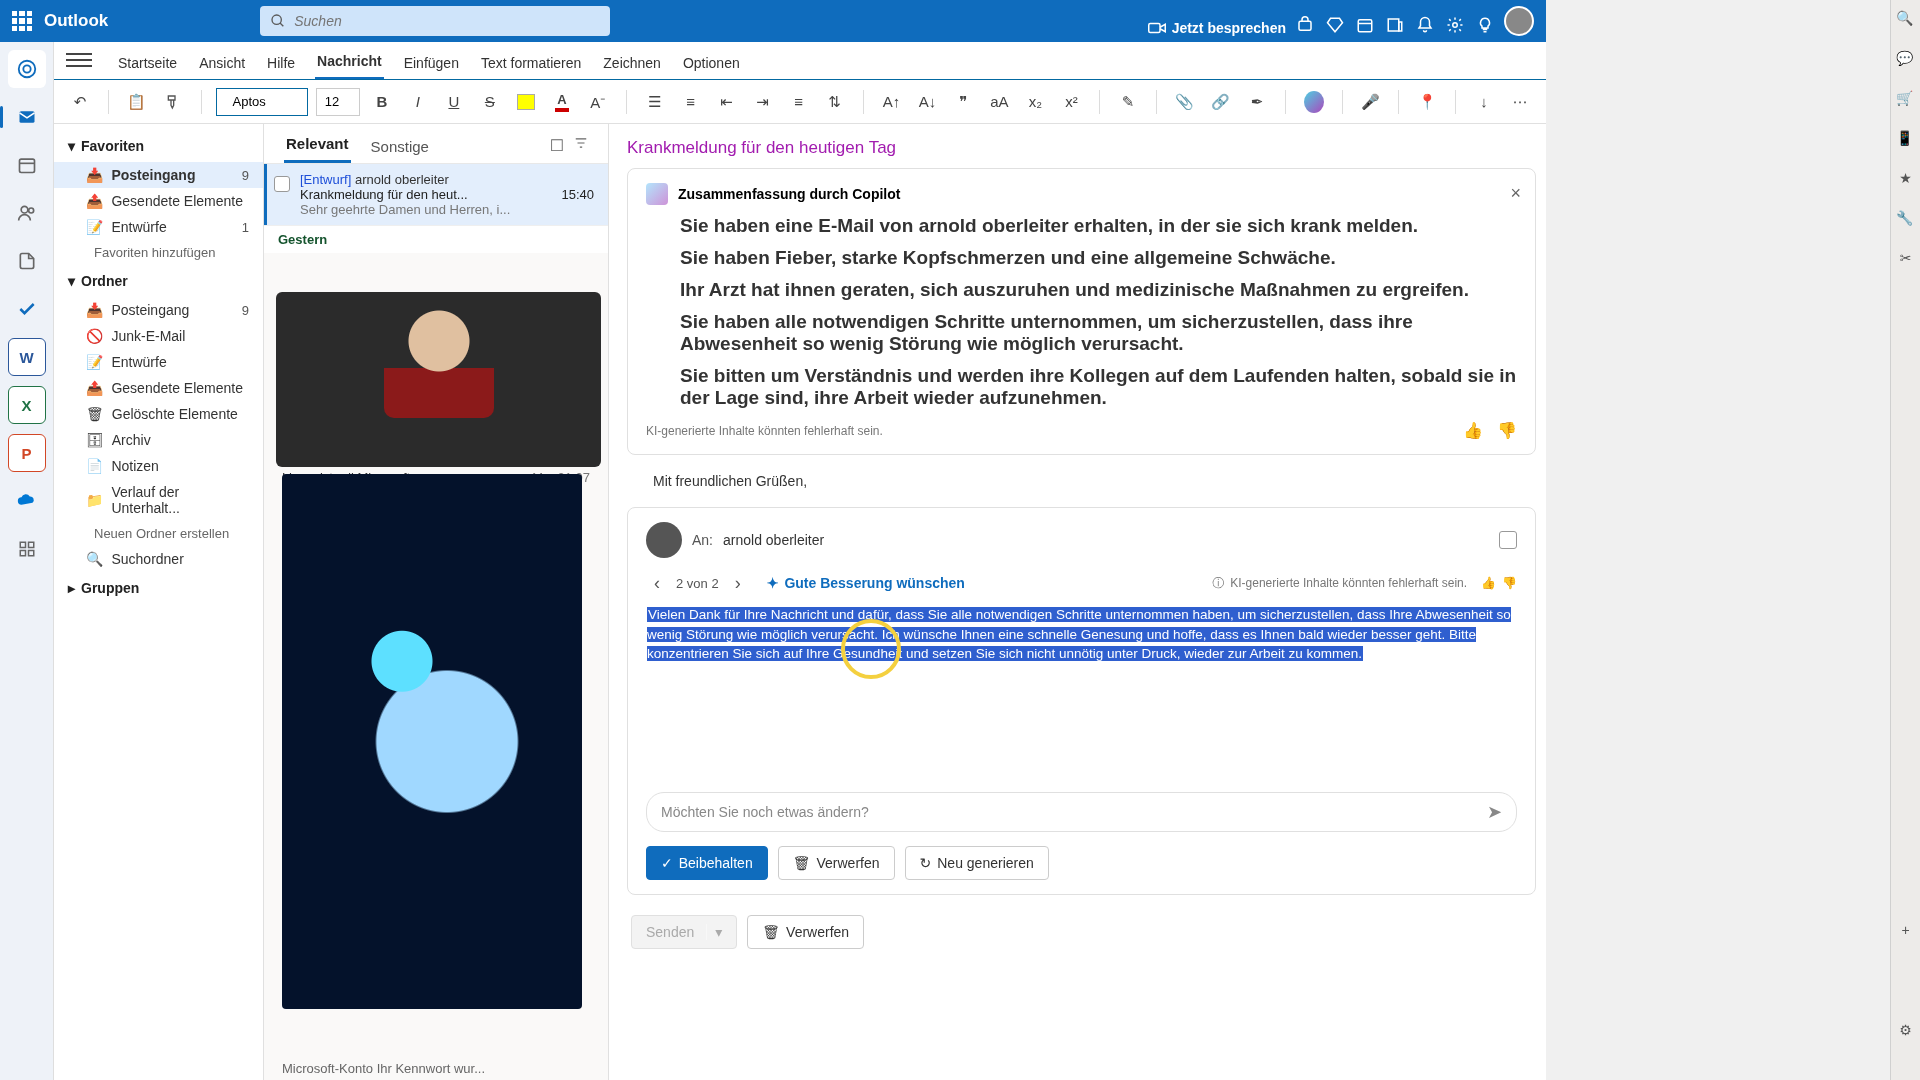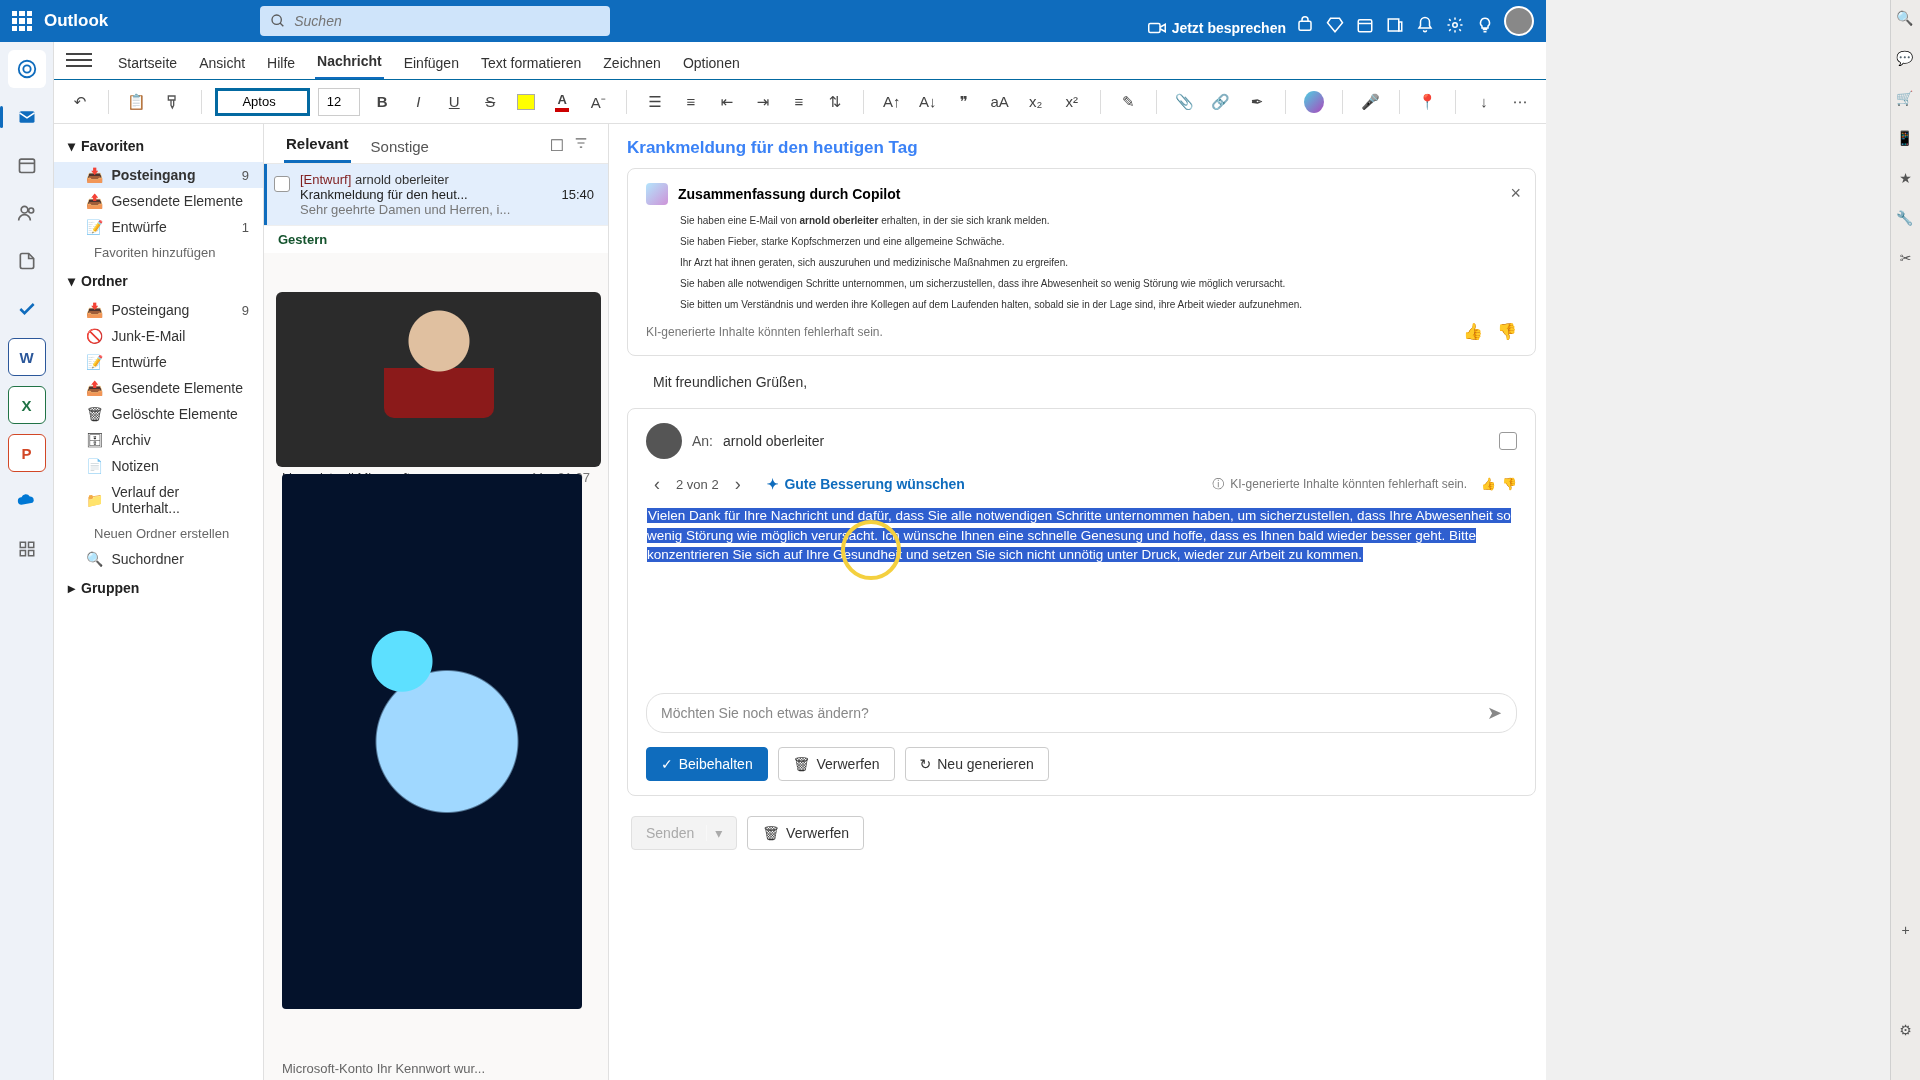--- a/index.html
+++ b/index.html
@@ -23,21 +23,21 @@
 .rail-item.active::before { content: ""; position: absolute; left: -8px; top: 8px; bottom: 8px; width: 3px; background: #0f6cbd; border-radius: 2px; }
 .content-col { flex: 1; display: flex; flex-direction: column; background: #fff; min-width: 0; }
 .tabs-row { height: 38px; display: flex; align-items: end; padding: 0 12px; gap: 18px; border-bottom: 1px solid #0369a1; }
 .hamburger { width: 26px; height: 26px; display: flex; flex-direction: column; justify-content: center; gap: 4px; margin-right: 6px; margin-bottom: 6px; }
 .hamburger span { height: 2px; background: #444; }
 .tab { padding: 8px 2px; font-size: 14px; color: #333; cursor: pointer; }
 .tab.active { font-weight: 600; border-bottom: 2px solid #0f6cbd; }
 .ribbon { height: 44px; display: flex; align-items: center; padding: 0 12px; gap: 8px; border-bottom: 1px solid #e0e0e0; }
 .rib-btn { min-width: 28px; height: 28px; padding: 0 4px; display: flex; align-items: center; justify-content: center; font-size: 15px; color: #444; border-radius: 4px; cursor: pointer; }
 .rib-sep { width: 1px; height: 24px; background: #dcdcdc; margin: 0 6px; }
-.font-name { width: 110px; height: 28px; border: 3px solid #0369a1; display: flex; align-items: center; padding: 0 24px; font-size: 13px; }
+.font-name { width: 110px; height: 28px; border: 1px solid #0369a1; display: flex; align-items: center; padding: 0 16px; font-size: 13px; }
 .font-size { width: 52px; height: 28px; border: 1px solid #ccc; display: flex; align-items: center; padding: 0 8px; font-size: 13px; }
 .color-chip { width: 14px; height: 4px; display: block; }
 .highlight-chip { width: 18px; height: 16px; background: #ffff00; border: 1px solid #aaa; }
 .copilot-chip { width: 22px; height: 22px; border-radius: 50%; background: linear-gradient(135deg,#4dd0e1,#ab47bc); }
 .three-pane { flex: 1; display: flex; min-height: 0; }
 .nav-pane { width: 210px; border-right: 1px solid #e0e0e0; overflow-y: auto; padding: 6px 0; font-size: 14px; }
 .nav-section { padding: 8px 14px; font-weight: 600; color: #222; display: flex; align-items: center; gap: 6px; }
 .nav-item { padding: 5px 14px 5px 32px; display: flex; align-items: center; gap: 8px; color: #333; cursor: pointer; position: relative; }
 .nav-item .count { margin-left: auto; color: #555; font-size: 13px; }
 .nav-item.selected { background: #e3eefc; border-radius: 0; }
@@ -46,35 +46,35 @@
 .list-pane { width: 345px; border-right: 1px solid #e0e0e0; display: flex; flex-direction: column; position: relative; background: #faf9f8; }
 .list-tabs { height: 40px; display: flex; align-items: end; padding: 0 20px; gap: 18px; border-bottom: 1px solid #e8e8e8; background: #fff; }
 .list-tab { padding: 8px 2px; font-size: 15px; color: #555; cursor: pointer; }
 .list-tab.active { font-weight: 600; border-bottom: 3px solid #0f6cbd; color: #222; }
 .list-tools { margin-left: auto; display: flex; gap: 10px; color: #666; padding-bottom: 8px; }
 .msg-item { padding: 8px 14px 8px 36px; border-bottom: 1px solid #efefef; position: relative; background: #fff; cursor: pointer; }
 .msg-item.selected { background: #e3eefc; }
 .msg-item.selected::before { content: ""; position: absolute; left: 0; top: 0; bottom: 0; width: 3px; background: #0f6cbd; }
 .msg-chk { position: absolute; left: 10px; top: 12px; width: 16px; height: 16px; border: 1px solid #999; border-radius: 3px; background: #fff; }
 .msg-from { font-size: 13px; color: #333; }
-.draft-tag { color: #7f1d1d; }
+.draft-tag { color: #1d4ed8; }
 .msg-sub-row { display: flex; justify-content: space-between; font-size: 13px; color: #222; }
 .msg-preview { font-size: 13px; color: #777; white-space: nowrap; overflow: hidden; text-overflow: ellipsis; }
 .date-header { padding: 6px 14px; font-size: 13px; font-weight: 600; color: #14532d; background: #fff; }
 .overlay-video { position: absolute; top: 168px; left: 12px; width: 325px; height: 175px; background: #2b2b2b; border-radius: 6px; overflow: hidden; }
 .ov-person { position: absolute; left: 50%; top: 16px; transform: translateX(-50%); width: 110px; height: 110px; border-radius: 55px 55px 10px 10px; background: radial-gradient(circle at 50% 30%, #e0c0a0 0 30px, transparent 31px), linear-gradient(#8b1a1a,#8b1a1a); background-size: 100% 100%, 140px 80px; background-position: center top, center 60px; background-repeat: no-repeat; }
 .overlay-img2 { position: absolute; top: 350px; left: 18px; width: 300px; height: 535px; background: radial-gradient(circle at 40% 35%, #5de0ff 0 30px, transparent 31px), radial-gradient(circle at 55% 50%, #a0d8ff 0 70px, transparent 72px), #04122b; border-radius: 4px; }
 .overlay-bottomtext { position: absolute; bottom: 0; left: 0; right: 0; padding: 4px 18px; font-size: 13px; color: #666; background: #faf9f8; white-space: nowrap; overflow: hidden; text-overflow: ellipsis; }
 .read-pane { flex: 1; display: flex; flex-direction: column; padding: 8px 10px 8px 18px; overflow-y: auto; background: #fff; min-width: 0; }
-.subject { font-size: 17px; font-weight: 700; padding: 6px 0 10px 0; color: #3b82f6; }
+.subject { font-size: 17px; font-weight: 400; padding: 6px 0 10px 0; color: #a21caf; }
 .copilot-panel { border: 1px solid #e0e0e0; border-radius: 8px; padding: 14px 18px; position: relative; }
 .cp-head { display: flex; align-items: center; gap: 10px; font-weight: 600; font-size: 14px; margin-bottom: 10px; }
 .cp-icon { width: 22px; height: 22px; border-radius: 4px; background: linear-gradient(135deg,#b3e5fc,#ce93d8); }
 .cp-close { position: absolute; right: 14px; top: 14px; font-size: 18px; color: #666; cursor: pointer; }
-.cp-line { font-size: 10px; color: #333; margin: 10px 0 10px 34px; }
+.cp-line { font-size: 19px; color: #333; margin: 10px 0 10px 34px; font-weight: bold; }
 .cp-foot { margin-top: 12px; display: flex; align-items: center; font-size: 12px; color: #777; }
 .cp-foot .thumbs { margin-left: auto; display: flex; gap: 14px; font-size: 16px; color: #555; }
 .prev-msg { margin-top: 18px; padding: 0 26px; font-size: 14px; color: #333; }
 .compose-card { margin-top: 18px; border: 1px solid #e0e0e0; border-radius: 8px; padding: 14px 18px; }
 .compose-to { display: flex; align-items: center; gap: 10px; font-size: 14px; color: #555; margin-bottom: 14px; }
 .compose-avatar { width: 36px; height: 36px; border-radius: 50%; background: #555; }
 .compose-tag { margin-left: auto; width: 18px; height: 18px; border: 1px solid #999; border-radius: 3px; }
 .suggest-row { display: flex; align-items: center; gap: 8px; font-size: 14px; margin-bottom: 10px; }
 .sug-nav { width: 22px; height: 22px; display: flex; align-items: center; justify-content: center; color: #555; font-size: 18px; cursor: pointer; }
 .sug-count { color: #555; font-size: 13px; }

